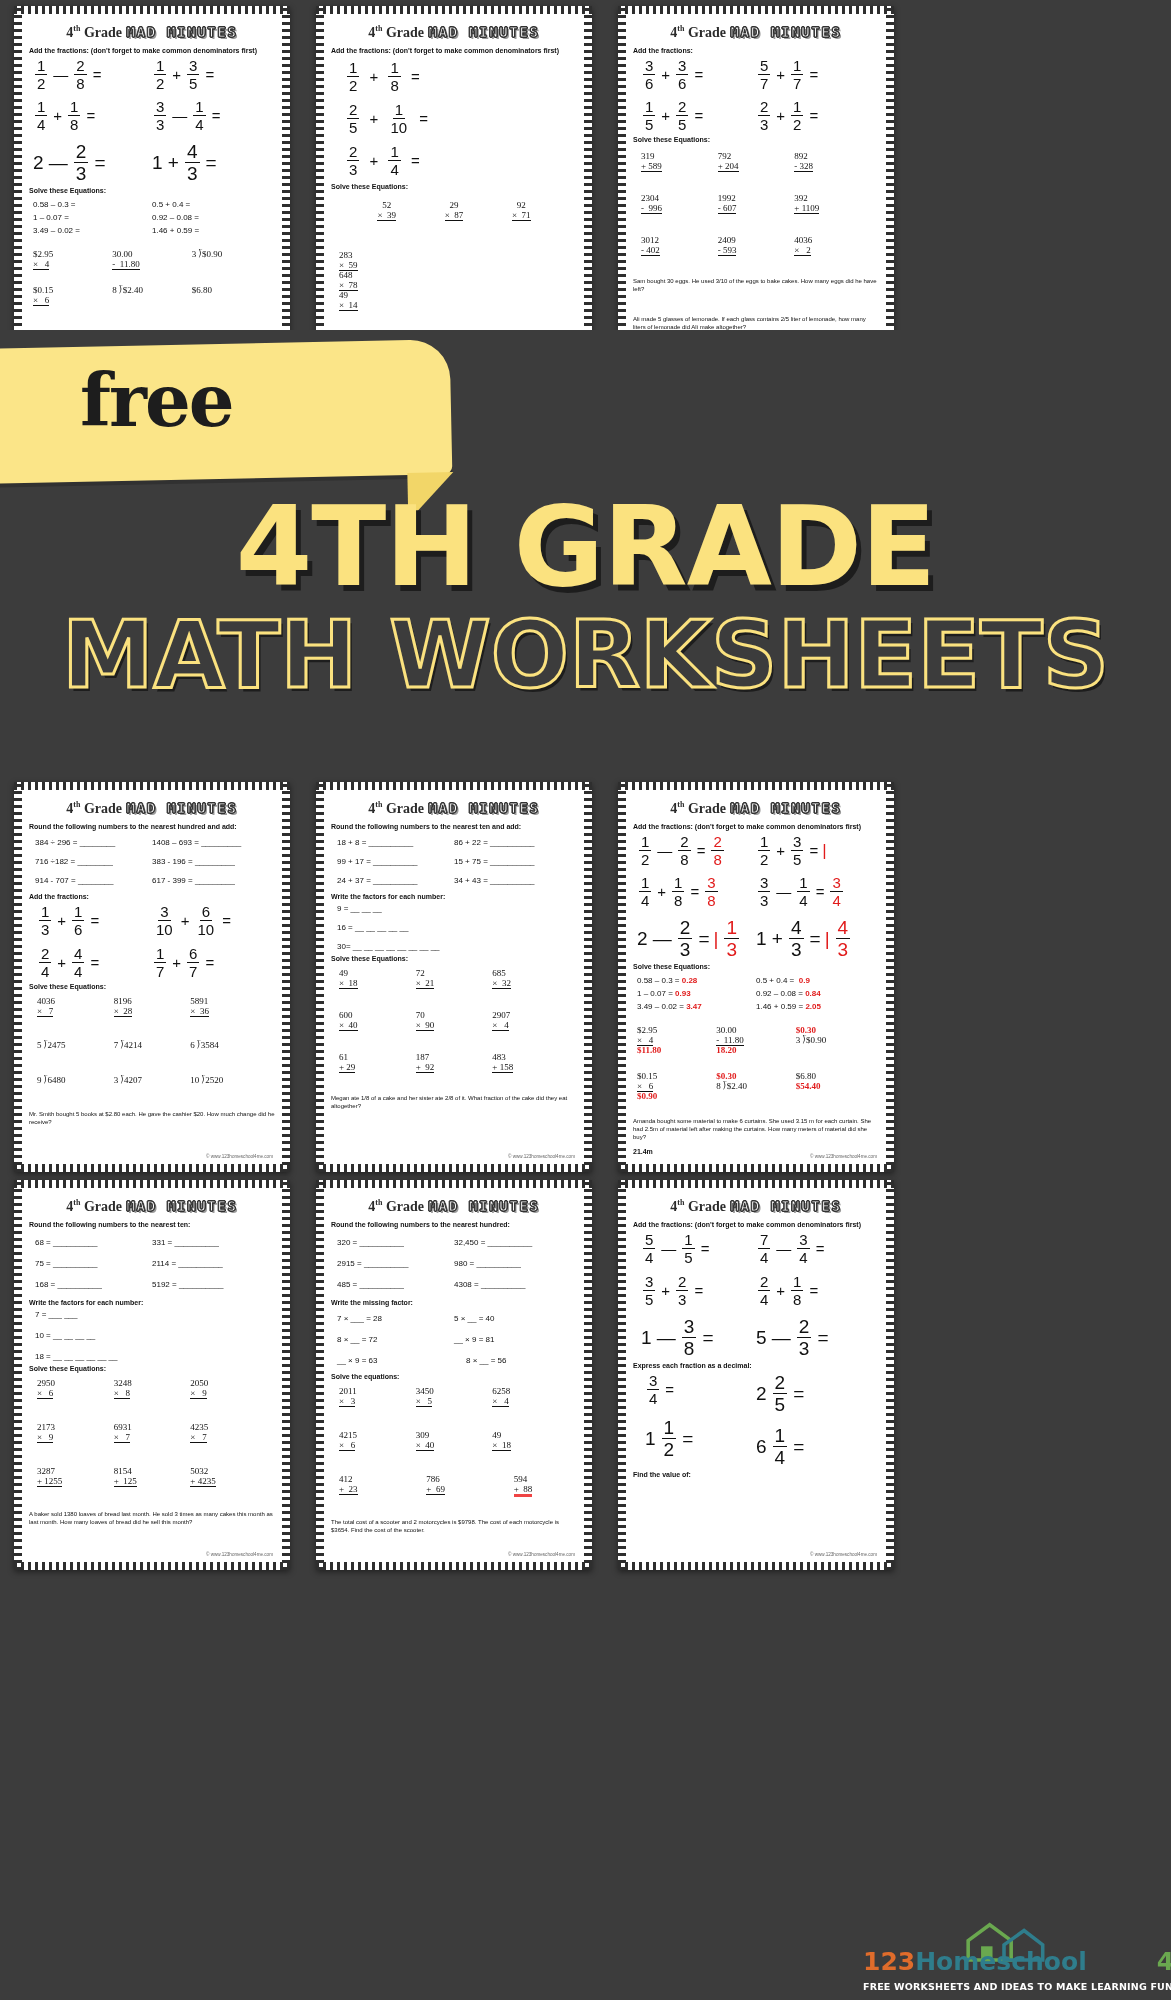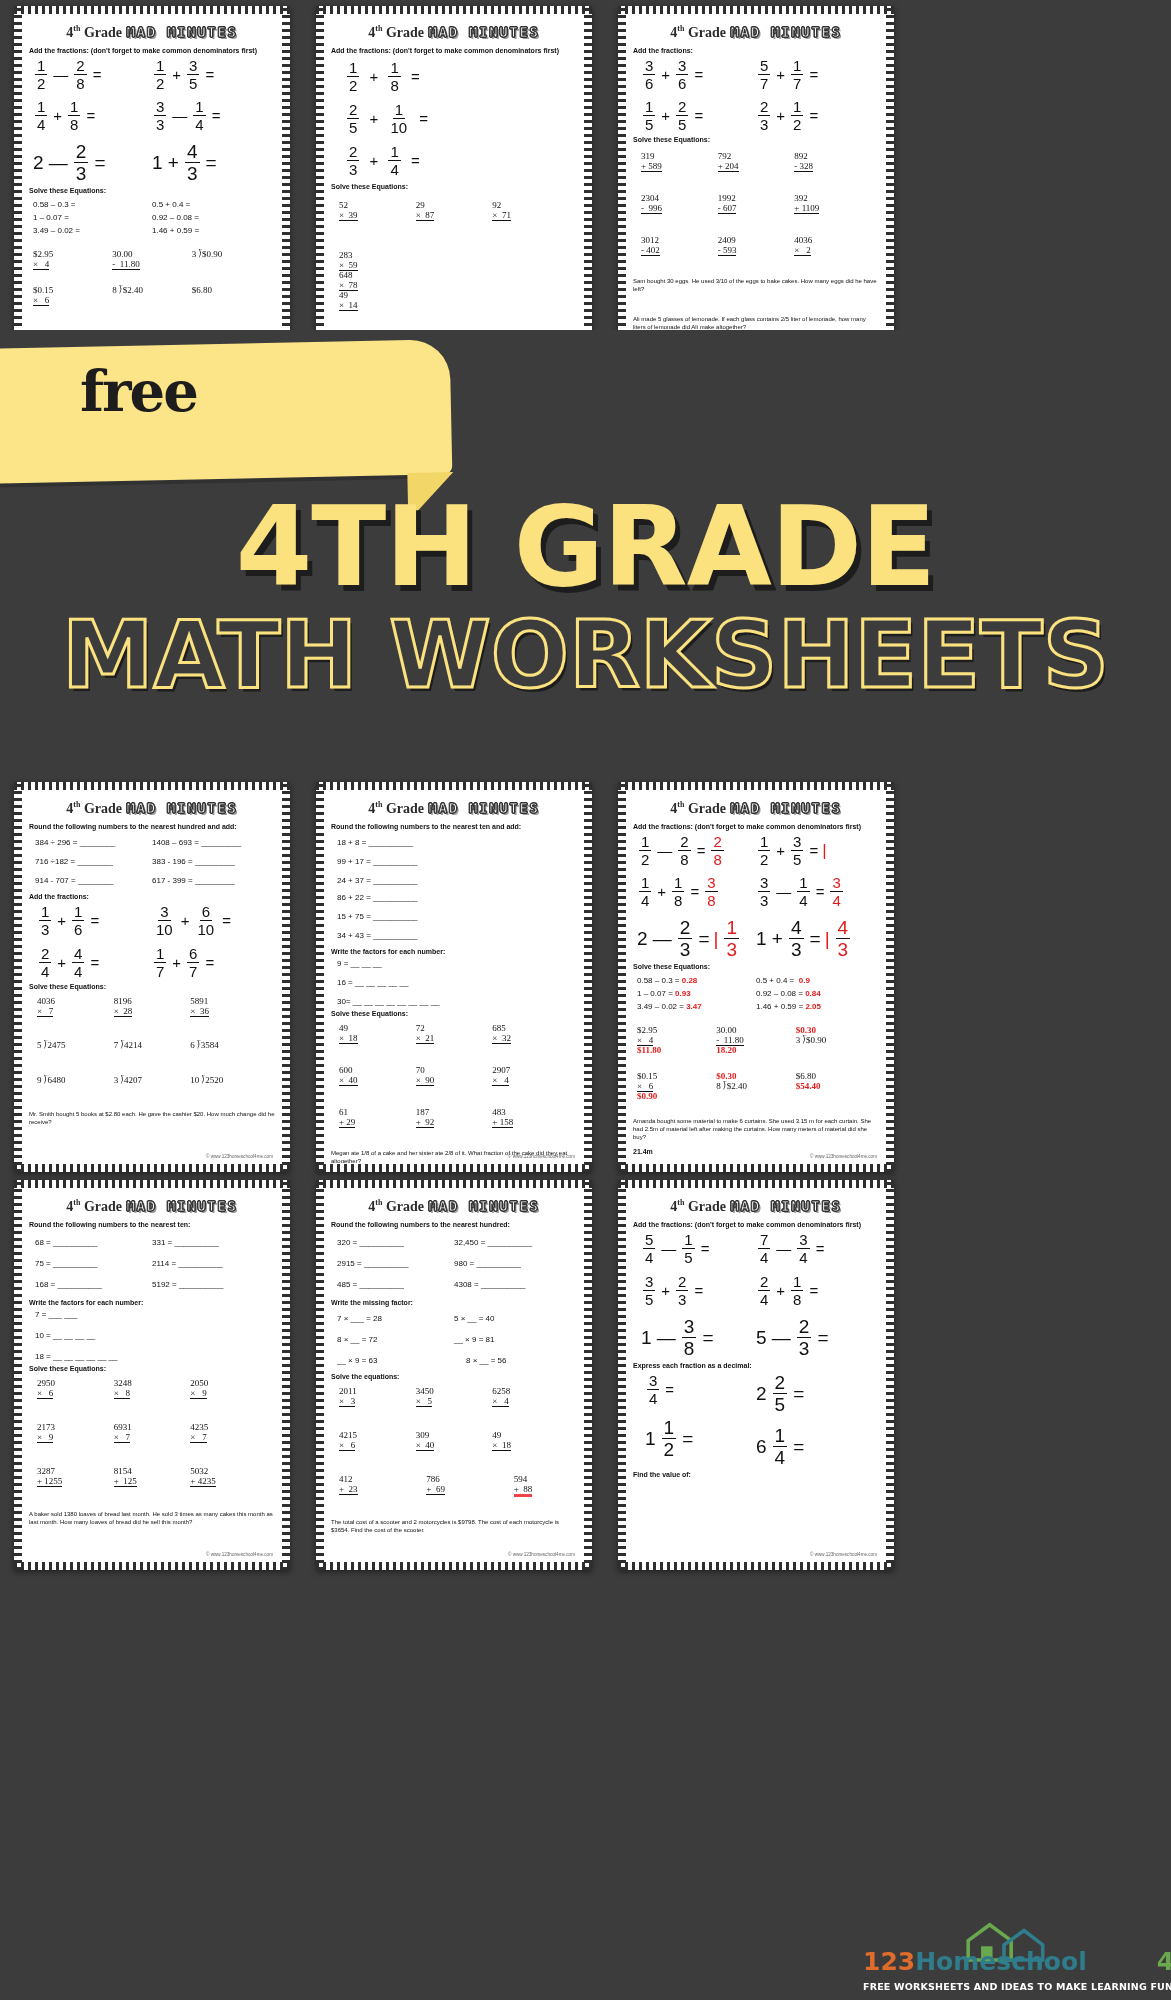--- a/index.html
+++ b/index.html
@@ -90,21 +90,21 @@
     transform:rotate(-1.2deg);
   }
   .free-ribbon:after{
     content:"";position:absolute;right:-1px;bottom:-46px;
     border-left:46px solid #f2d668;
     border-bottom:48px solid transparent;
   }
   .free-text{
     position:absolute;left:80px;top:28px;
     font-family:"DejaVu Serif", serif;
-    font-weight:bold;font-size:56px;color:#1d1d1d;
+    font-weight:bold;font-size:72px;color:#1d1d1d;
     letter-spacing:-2px;
   }
   .big-title{
     position:absolute;left:0;right:0;top:165px;text-align:center;
     font-family:"DejaVu Sans", sans-serif;
     font-weight:bold;font-size:110px;line-height:.96;
     color:#fbe27f;
     letter-spacing:-1px;
     text-shadow:5px 6px 0 #1d1d1d;
   }
@@ -262,21 +262,21 @@
           <span class="fr">
               <span class="n">2</span>
               <span class="d">3</span>
             </span> &nbsp;+&nbsp; <span class="fr">
               <span class="n">1</span>
               <span class="d">4</span>
             </span> &nbsp;=
         </div>
       </div>
       <div class="sub-instr">Solve these Equations:</div>
-      <div class="cols3" style="margin:10px 14px;">
+      <div class="cols3" style="margin:10px 28px;text-align:center;">
         <div class="prob">52<br><span style="border-bottom:1px solid #111;">×&nbsp;&nbsp;39</span></div>
         <div class="prob">29<br><span style="border-bottom:1px solid #111;">×&nbsp;&nbsp;87</span></div>
         <div class="prob">92<br><span style="border-bottom:1px solid #111;">×&nbsp;&nbsp;71</span></div>
       </div>
       <div class="cols3" style="margin:30px 14px;flex-direction:column;">
         <div class="prob">283<br><span style="border-bottom:1px solid #111;">×&nbsp;&nbsp;59</span></div>
         <div class="prob">648<br><span style="border-bottom:1px solid #111;">×&nbsp;&nbsp;78</span></div>
         <div class="prob">49<br><span style="border-bottom:1px solid #111;">×&nbsp;&nbsp;14</span></div>
       </div>
       <div class="cols3" style="margin:30px 14px;">
@@ -450,21 +450,21 @@
     </div>
   </div>
 
   <div class="ws" style="left:316px;top:782px;width:276px;height:390px;">
     <div class="inner">
       <div class="ws-title">
         <span class="g" style="font-size:14px;">4<sup style="font-size:8px;">th</sup> Grade</span>
         <span class="mm" style="font-size:14px;">MAD MINUTES</span>
       </div>
       <div class="instr">Round the following numbers to the nearest ten and add:</div>
-      <div class="cols2" style="margin:4px 12px;flex-direction:column;">
+      <div class="cols2" style="margin:4px 12px;">
         <div>
           <div class="eq">18 + 8 = __________</div>
           <div class="eq" style="margin-top:10px;">99 + 17 = __________</div>
           <div class="eq" style="margin-top:10px;">24 + 37 = __________</div>
         </div>
         <div>
           <div class="eq">86 + 22 = __________</div>
           <div class="eq" style="margin-top:10px;">15 + 75 = __________</div>
           <div class="eq" style="margin-top:10px;">34 + 43 = __________</div>
         </div>

